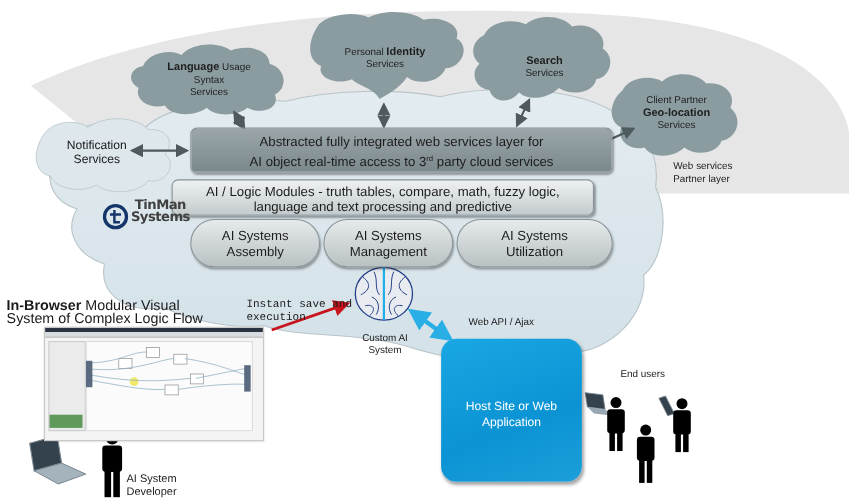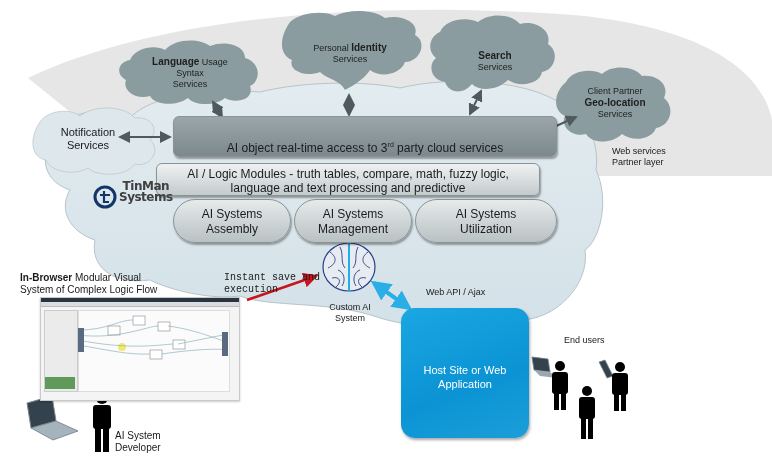--- a/index.html
+++ b/index.html
@@ -133,21 +133,21 @@
   <span>Web services</span><br>
   <span>Partner layer</span>
 </div>
 
 <div class="label" style="left:50px; top:126px; width:76px; text-align:center; font-size:11px; line-height:13px;">
   <span>Notification</span><br>
   <span>Services</span>
 </div>
 
 <div class="layer layer-top">
-  <br>
+  <span>Abstracted fully integrated web services layer for</span><br>
   <span>AI object real-time access to 3</span><sup style="font-size:7px;">rd</sup><span> party cloud services</span>
 </div>
 <div class="layer layer-mid">
   <span>AI / Logic Modules - truth tables, compare, math, fuzzy logic,</span><br>
   <span>language and text processing and predictive</span>
 </div>
 <div class="layer layer-box" style="left:173px;">
   <span>AI Systems</span><br>
   <span>Assembly</span>
 </div>
@@ -169,21 +169,21 @@
     <span>TinMan</span><br>
     <span>Systems</span>
   </div>
 </div>
 
 <div class="label" style="left:320px; top:302px; width:60px; text-align:center; font-size:9px; line-height:11px;">
   <span>Custom AI</span><br>
   <span>System</span>
 </div>
 
-<div class="label" style="left:20px; top:272px; font-size:10px; line-height:12px;">
+<div class="label" style="left:6px; top:272px; font-size:13px; line-height:12px;">
   <b>In-Browser</b><span> Modular Visual</span><br>
   <span>System of Complex  Logic Flow</span>
 </div>
 
 <div class="label" style="left:224px; top:272px; font-size:10px; line-height:12px;font-family:Liberation Mono, monospace;">
   <span>Instant save and</span><br>
   <span>execution</span>
 </div>
 
 <div class="screenshot">

